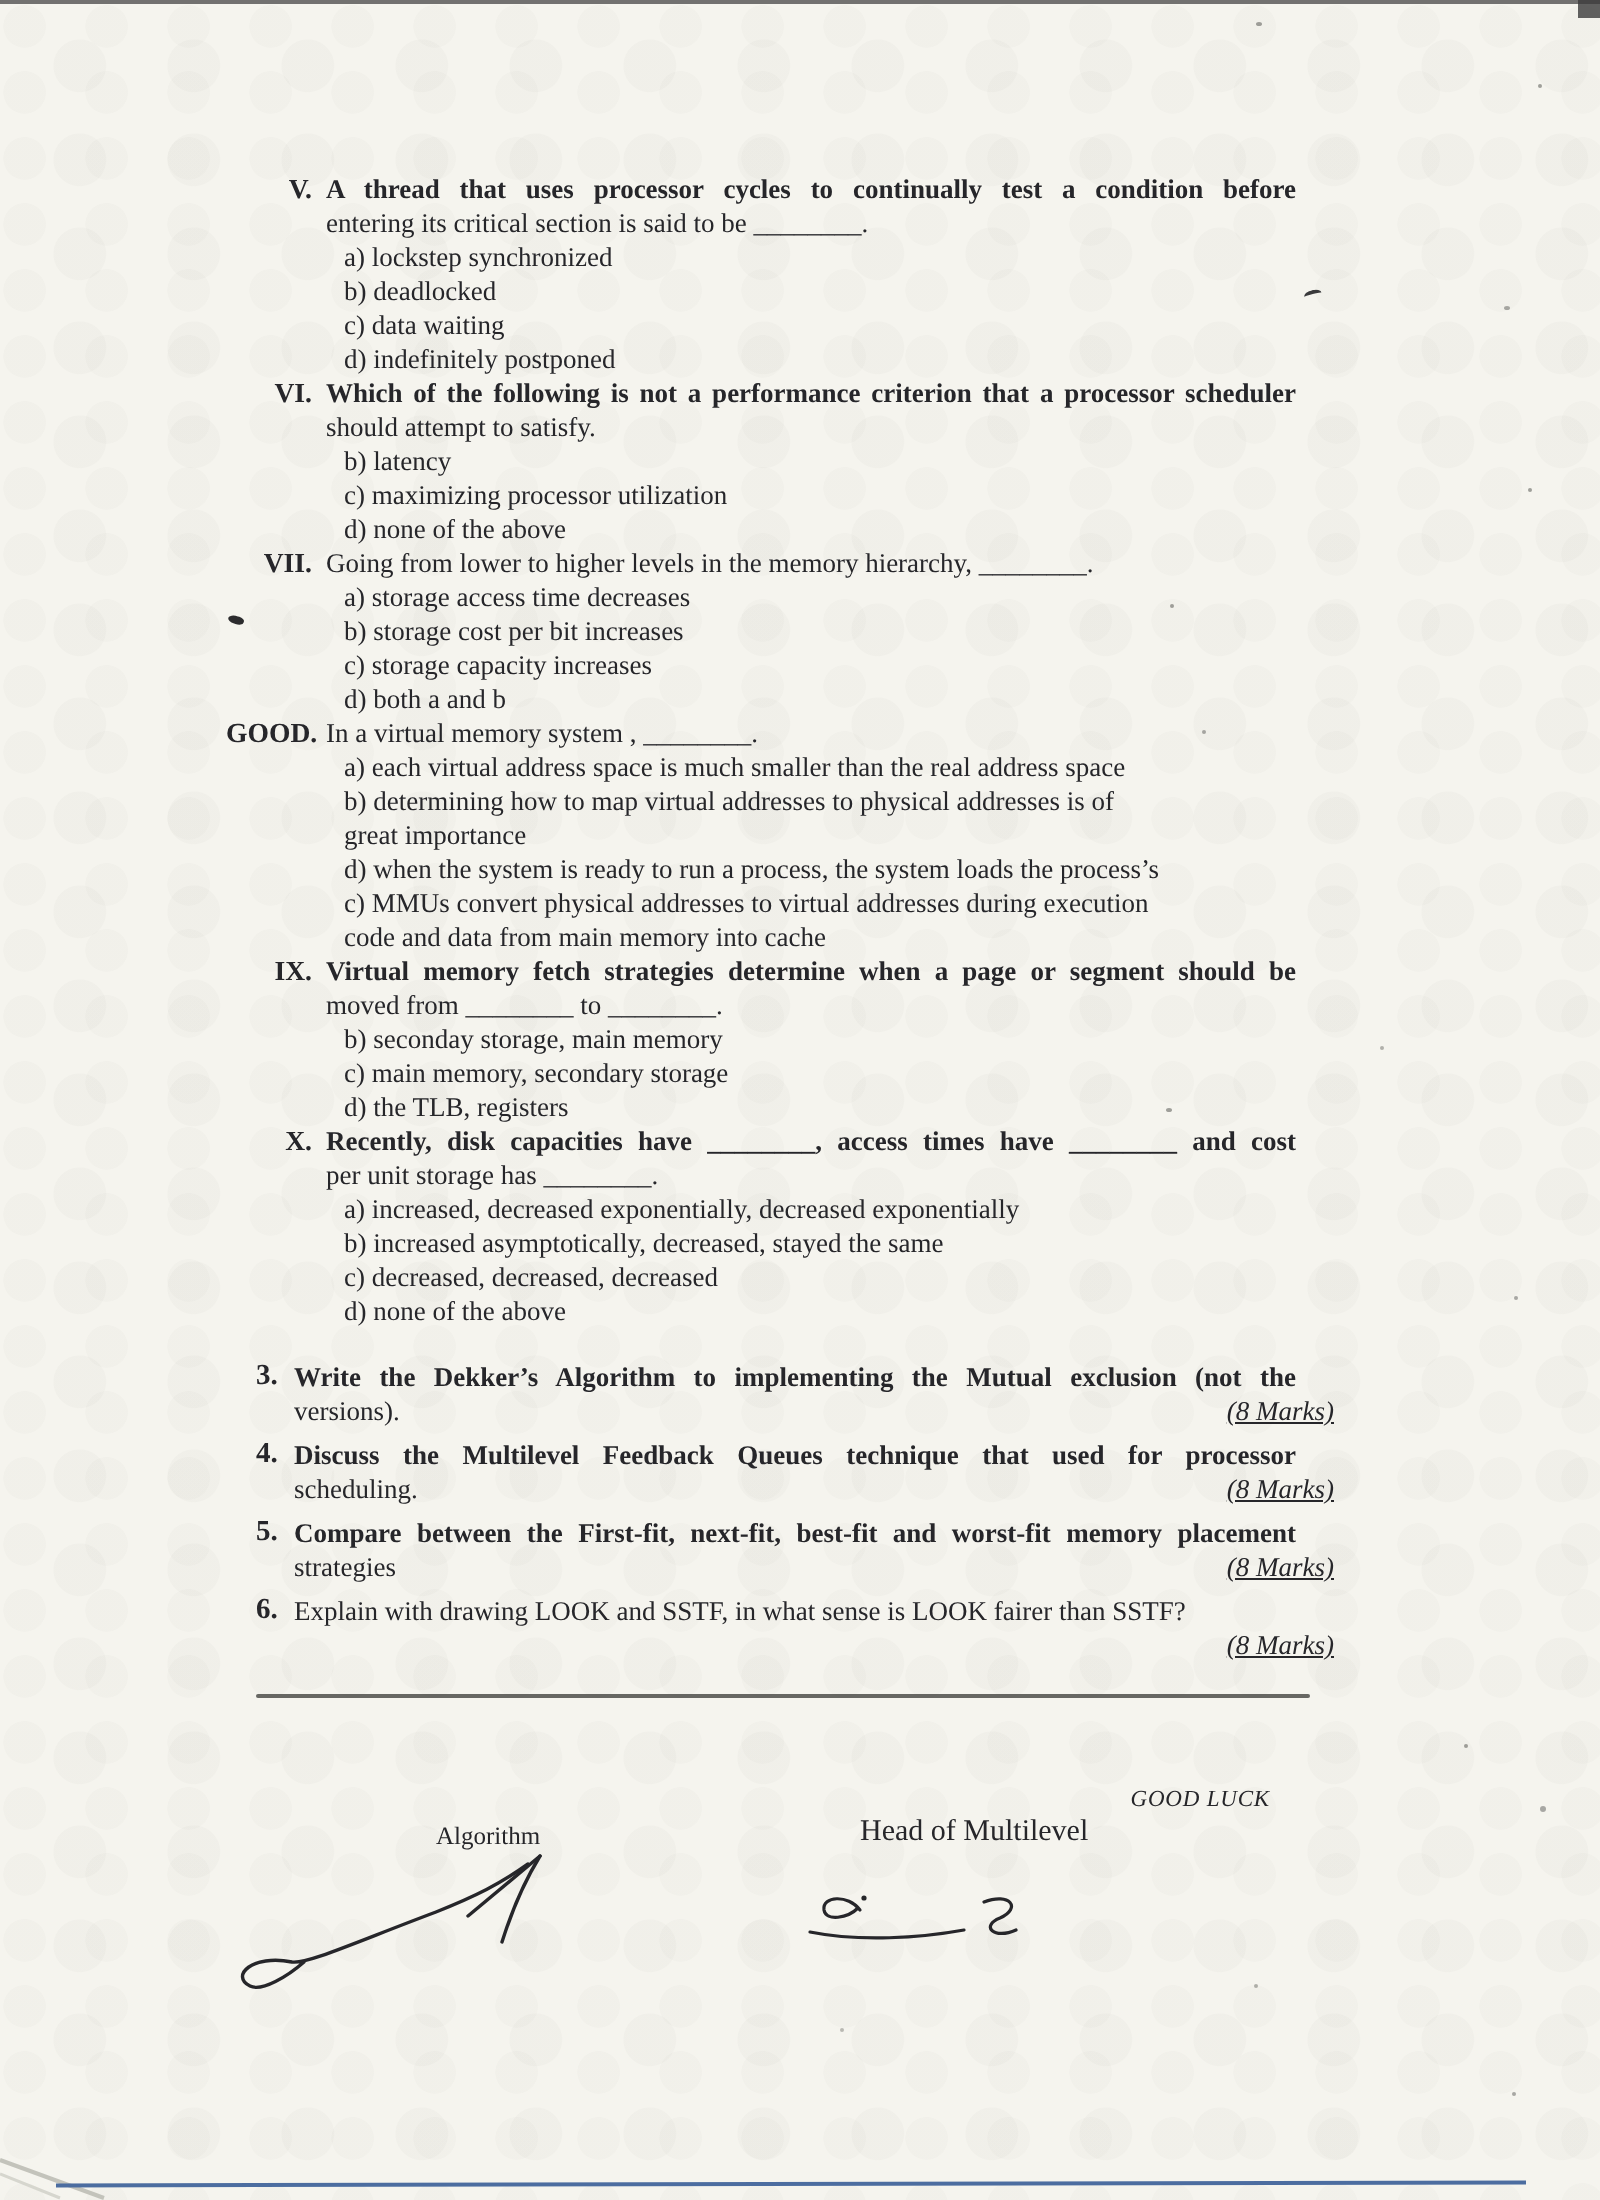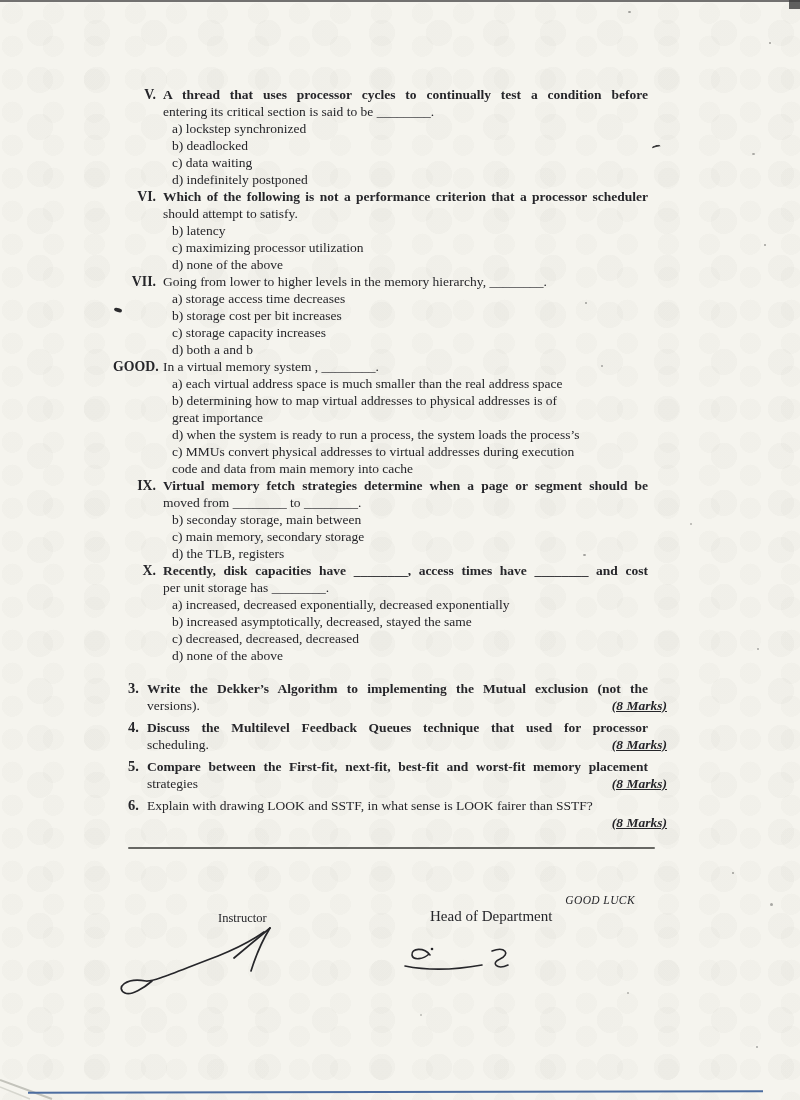--- a/index.html
+++ b/index.html
@@ -23,21 +23,21 @@
   .qline{white-space:nowrap;}
   .jline{white-space:normal;text-align:justify;text-align-last:justify;font-weight:bold;}
   .opt{padding-left:9px;white-space:nowrap;}
   
   .essay{margin-top:16px;margin-left:15px;}
   .essay-item{display:grid;grid-template-columns:19px 501px;margin-bottom:5px;}
   .essay-num{font-weight:bold;font-size:14.5px;line-height:17px;}
   .essay-body{font-size:13.5px;line-height:17px;}
   .row2{display:flex;align-items:baseline;}
   .row2 .cont{white-space:nowrap;}
-  .marks{margin-left:auto;margin-right:-19px;font-weight:bold;font-style:italic;text-decoration:underline;white-space:nowrap;text-align:center;}
+  .marks{margin-left:auto;margin-right:-19px;font-weight:normal;font-style:italic;text-decoration:underline;white-space:nowrap;text-align:center;}
   
   .hr{margin:16px 0 0 15px;width:527px;height:2px;background:#4e4e4a;border-radius:1px;opacity:.85;}
   .goodluck{position:absolute;top:894px;left:540px;width:95px;text-align:right;font-weight:normal;font-style:italic;font-size:11.5px;letter-spacing:.4px;}
   .label-instructor{position:absolute;top:911px;left:218px;font-size:12.5px;}
   .label-head{position:absolute;top:908px;left:430px;font-size:15px;}
   .sig{position:absolute;}
   .sig svg{display:block;}
   
   .top-edge{position:absolute;top:0;left:0;width:100%;height:2px;background:#454545;opacity:.75;}
   .corner-notch{position:absolute;top:0;right:0;width:11px;height:9px;background:#3b3b3b;opacity:.8;}
@@ -98,21 +98,21 @@
             <div class="opt">d) when the system is ready to run a process, the system loads the process’s</div>
             <div class="opt">c) MMUs convert physical addresses to virtual addresses during execution</div>
             <div class="opt">code and data from main memory into cache</div>
           </div>
         </div>
         <div class="mcq-item">
           <div class="mcq-num">IX.</div>
           <div class="mcq-body">
             <div class="qline jline">Virtual memory fetch strategies determine when a page or segment should be</div>
             <div class="qline">moved from ________ to ________.</div>
-            <div class="opt">b) seconday storage, main between</div>
+            <div class="opt">b) seconday storage, main memory</div>
             <div class="opt">c) main memory, secondary storage</div>
             <div class="opt">d) the TLB, registers</div>
           </div>
         </div>
         <div class="mcq-item">
           <div class="mcq-num">X.</div>
           <div class="mcq-body">
             <div class="qline jline">Recently, disk capacities have ________, access times have ________ and cost</div>
             <div class="qline">per unit storage has ________.</div>
             <div class="opt">a) increased, decreased exponentially, decreased exponentially</div>
@@ -161,22 +161,22 @@
               <span class="cont"></span>
               <span class="marks">(8 Marks)</span>
             </div>
           </div>
         </div>
       </section>
     <div class="hr"></div>
   </div>
 
   <div class="goodluck">GOOD LUCK</div>
-  <div class="label-instructor">Instructor</div>
-  <div class="label-head">Head of Department</div>
+  <div class="label-instructor">Algorithm</div>
+  <div class="label-head">Head of Multilevel</div>
 
   <div class="sig" style="left:118px;top:924px;">
     <svg width="185" height="78" viewBox="0 0 185 78" fill="none">
       <path d="M34,57 C26,64 13,72 7,69 C-3,64 8,53 28,57 C36,58 60,47 100,32 C120,24 132,18 146,8" stroke="#26262a" stroke-width="1.7" stroke-linecap="round"></path>
       <path d="M152,4 L116,34" stroke="#26262a" stroke-width="1.7" stroke-linecap="round"></path>
       <path d="M152,4 C144,17 138,31 133,47" stroke="#26262a" stroke-width="1.7" stroke-linecap="round"></path>
     </svg>
   </div>
 
   <div class="sig" style="left:402px;top:942px;">

